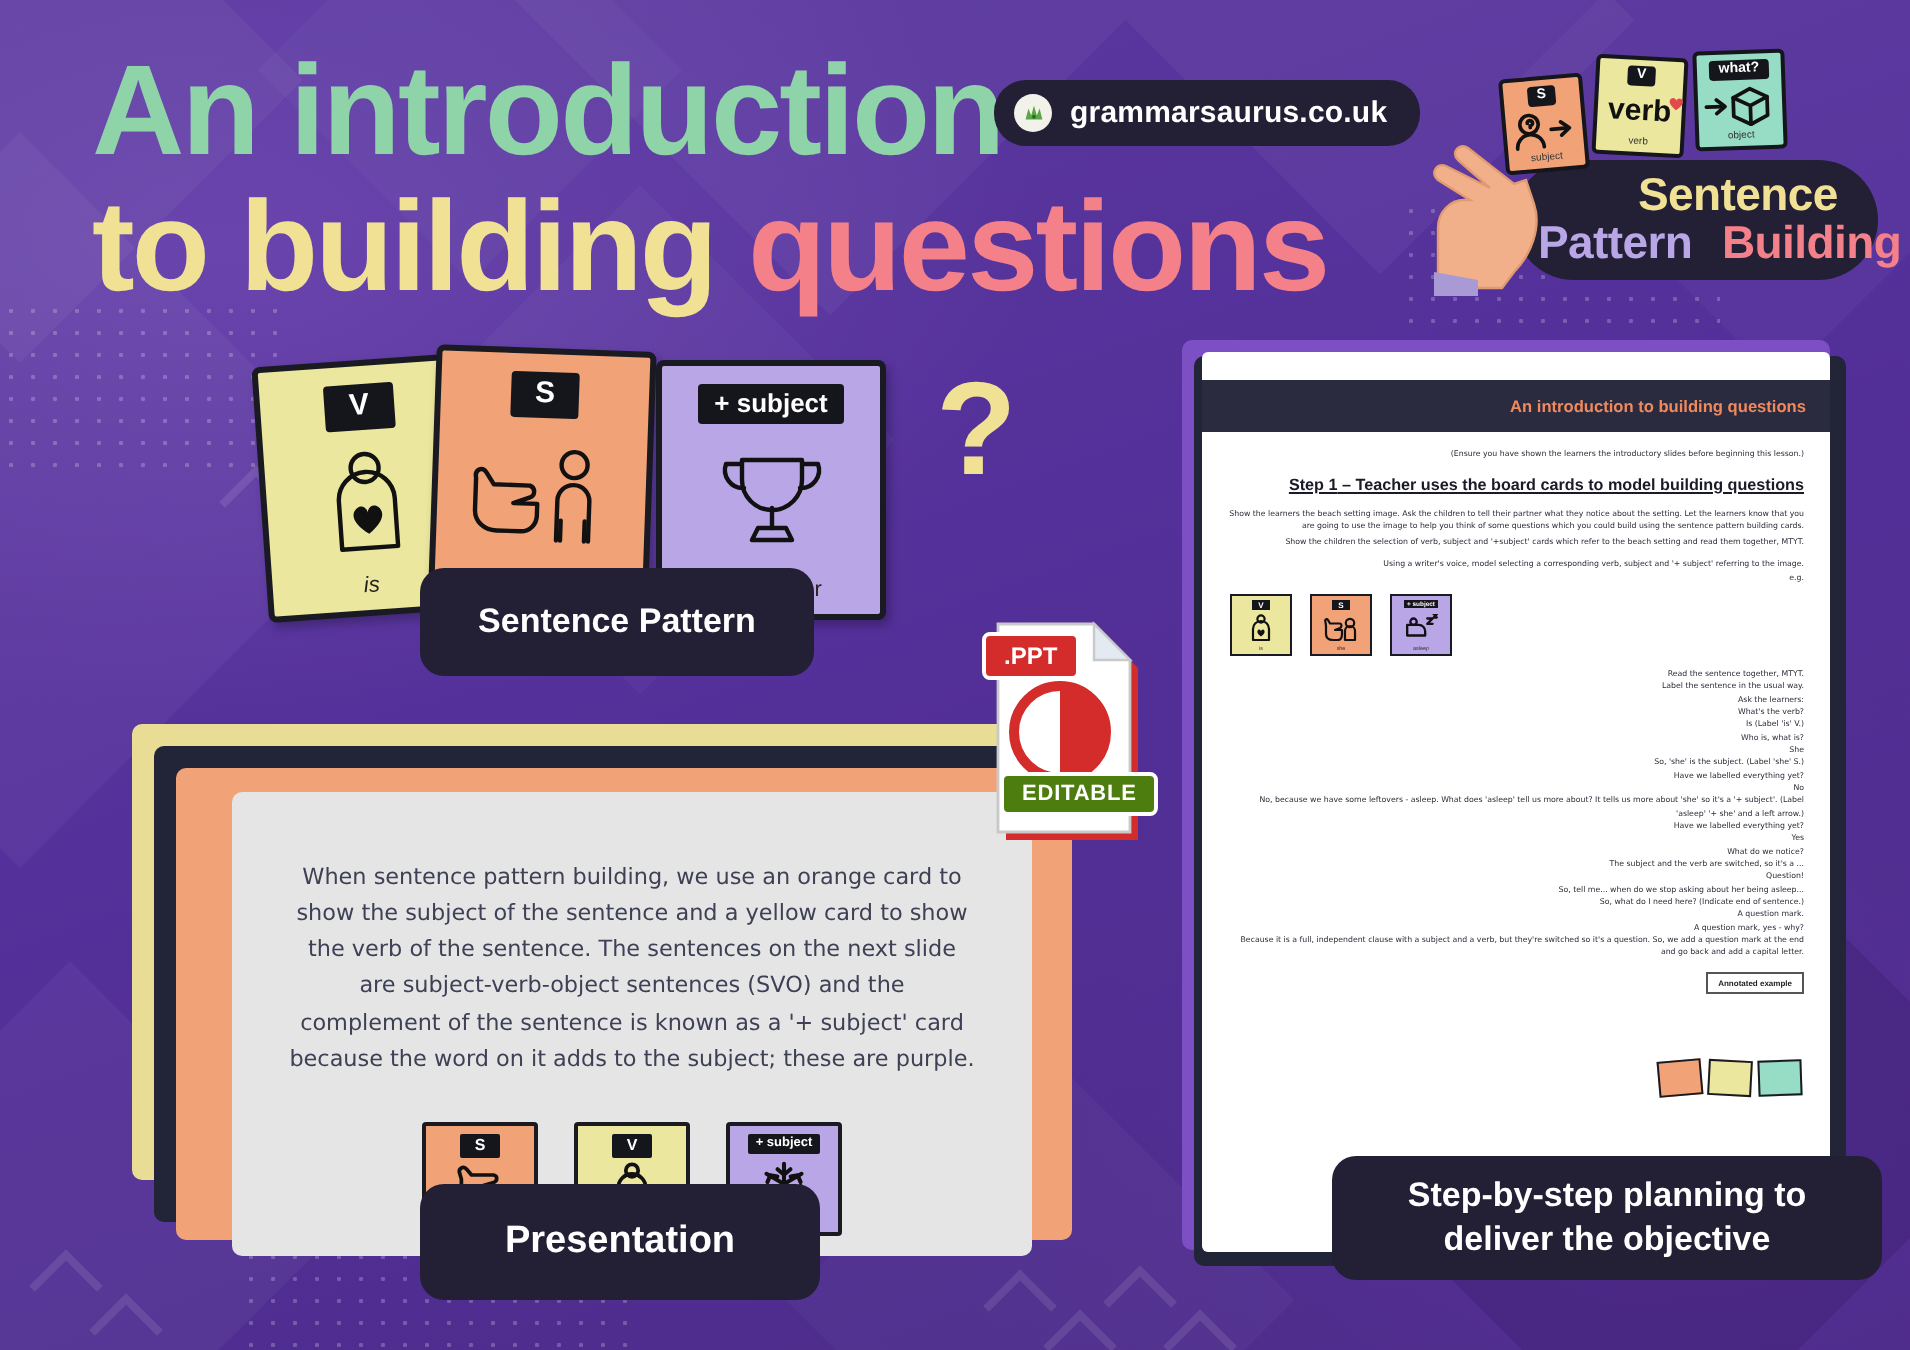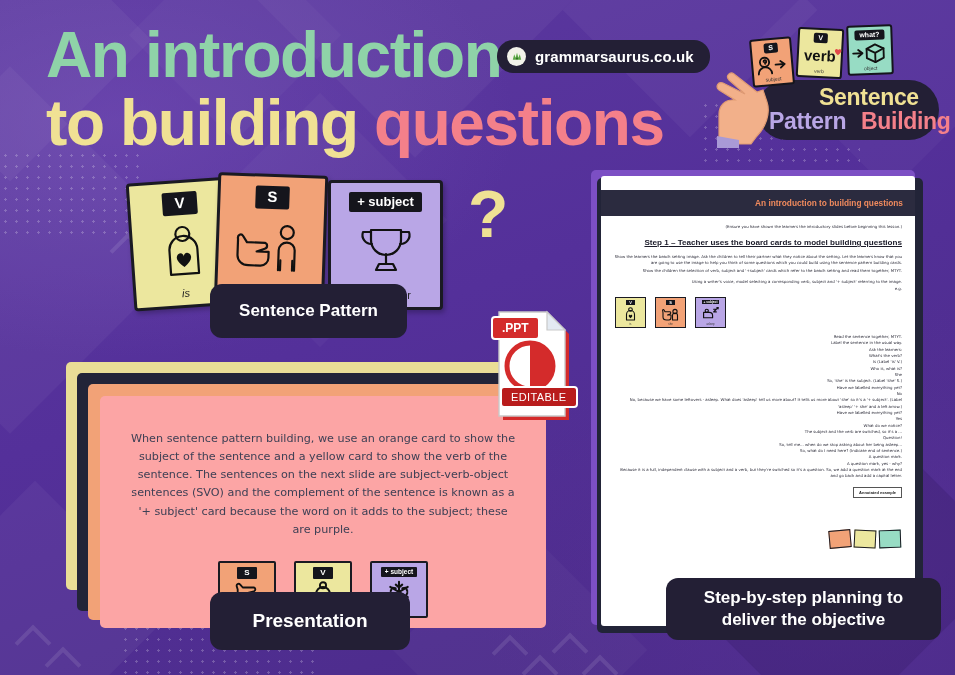--- a/index.html
+++ b/index.html
@@ -82,22 +82,22 @@
     justify-content:center; z-index:20; }
 
   
   .slide-wrap { position:absolute; left:66px; top:362px; width:470px; height:258px; z-index:8; }
   .slide-yellow { position:absolute; left:0; top:0; width:440px; height:228px;
      background:#e9dd96; border-radius:5px; }
   .slide-navy { position:absolute; left:11px; top:11px; width:450px; height:238px;
      background:#222438; border-radius:5px; }
   .slide-orange { position:absolute; left:22px; top:22px; width:448px; height:236px;
      background:#f2a277; border-radius:5px; }
-  .slide-white { position:absolute; left:12px; top:12px; width:446px; height:232px;
-     background:#fca5a5; border-radius:5px; overflow:hidden; }
+  .slide-white { position:absolute; left:28px; top:12px; width:400px; height:232px;
+     background:#e5e5e5; border-radius:5px; overflow:hidden; }
   .slide-text { margin:34px 28px 0 28px; text-align:center; color:#3e4055;
      font-size:11.2px; line-height:1.62; font-family:"DejaVu Sans", sans-serif; }
   .slide-cards { display:flex; justify-content:center; gap:18px; margin-top:22px; }
   .scard { width:58px; height:57px; border:2px solid #1a1a22; border-radius:2px;
      display:flex; flex-direction:column; align-items:center; }
   .sc-tag { background:#15151c; color:#fff; font-weight:800; font-size:8px;
      padding:1px 7px; margin-top:4px; line-height:1.25; border-radius:1px; }
   .sc-tag.wide { font-size:6.5px; padding:1px 4px; }
   .sc-ico { flex:1; display:flex; align-items:center; justify-content:center; }
   .sc-word { font-size:6px; color:#333; margin-bottom:3px; }
@@ -332,21 +332,21 @@
     <path d="M14 8 L62 8 L80 26 L80 112 L14 112 Z" fill="#d42b2b"></path>
     <path d="M10 4 L58 4 L76 22 L76 108 L10 108 Z" fill="#ffffff" stroke="#c9c9c9" stroke-width="1.4"></path>
     <path d="M58 4 L76 22 L58 22 Z" fill="#e3eaf2" stroke="#c9c9c9" stroke-width="1.2"></path>
     <circle cx="41" cy="58" r="23" fill="none" stroke="#d42b2b" stroke-width="5"></circle>
     <path d="M41 58 L41 35 A23 23 0 0 1 64 58 Z" fill="#d42b2b"></path>
     <path d="M41 58 L64 58 A23 23 0 0 1 41 81 Z" fill="#d42b2b"></path>
   </svg>
   <div style="position:absolute;left:2px;top:8px;background:#d42b2b;color:#fff;font-size:12px;font-weight:800;padding:3px 9px;border-radius:4px;border:2px solid #fff;">
     <span>.PPT</span>
   </div>
-  <div style="position:absolute;left:11px;bottom:22px;background:#b91c1c;color:#fff;font-size:11px;font-weight:400;padding:3px 9px;border-radius:4px;border:2px solid #fff;letter-spacing:.4px;">
+  <div style="position:absolute;left:11px;bottom:22px;background:#4d7c0f;color:#fff;font-size:11px;font-weight:700;padding:3px 9px;border-radius:4px;border:2px solid #fff;letter-spacing:.4px;">
     <span>EDITABLE</span>
   </div>
 </div>
 
 <div class="pill" style="left:210px;top:592px;width:200px;height:58px;font-size:19px;">
   <span>Presentation</span>
 </div>
 
 <div class="doc-wrap">
   <div class="doc-purple"></div>

